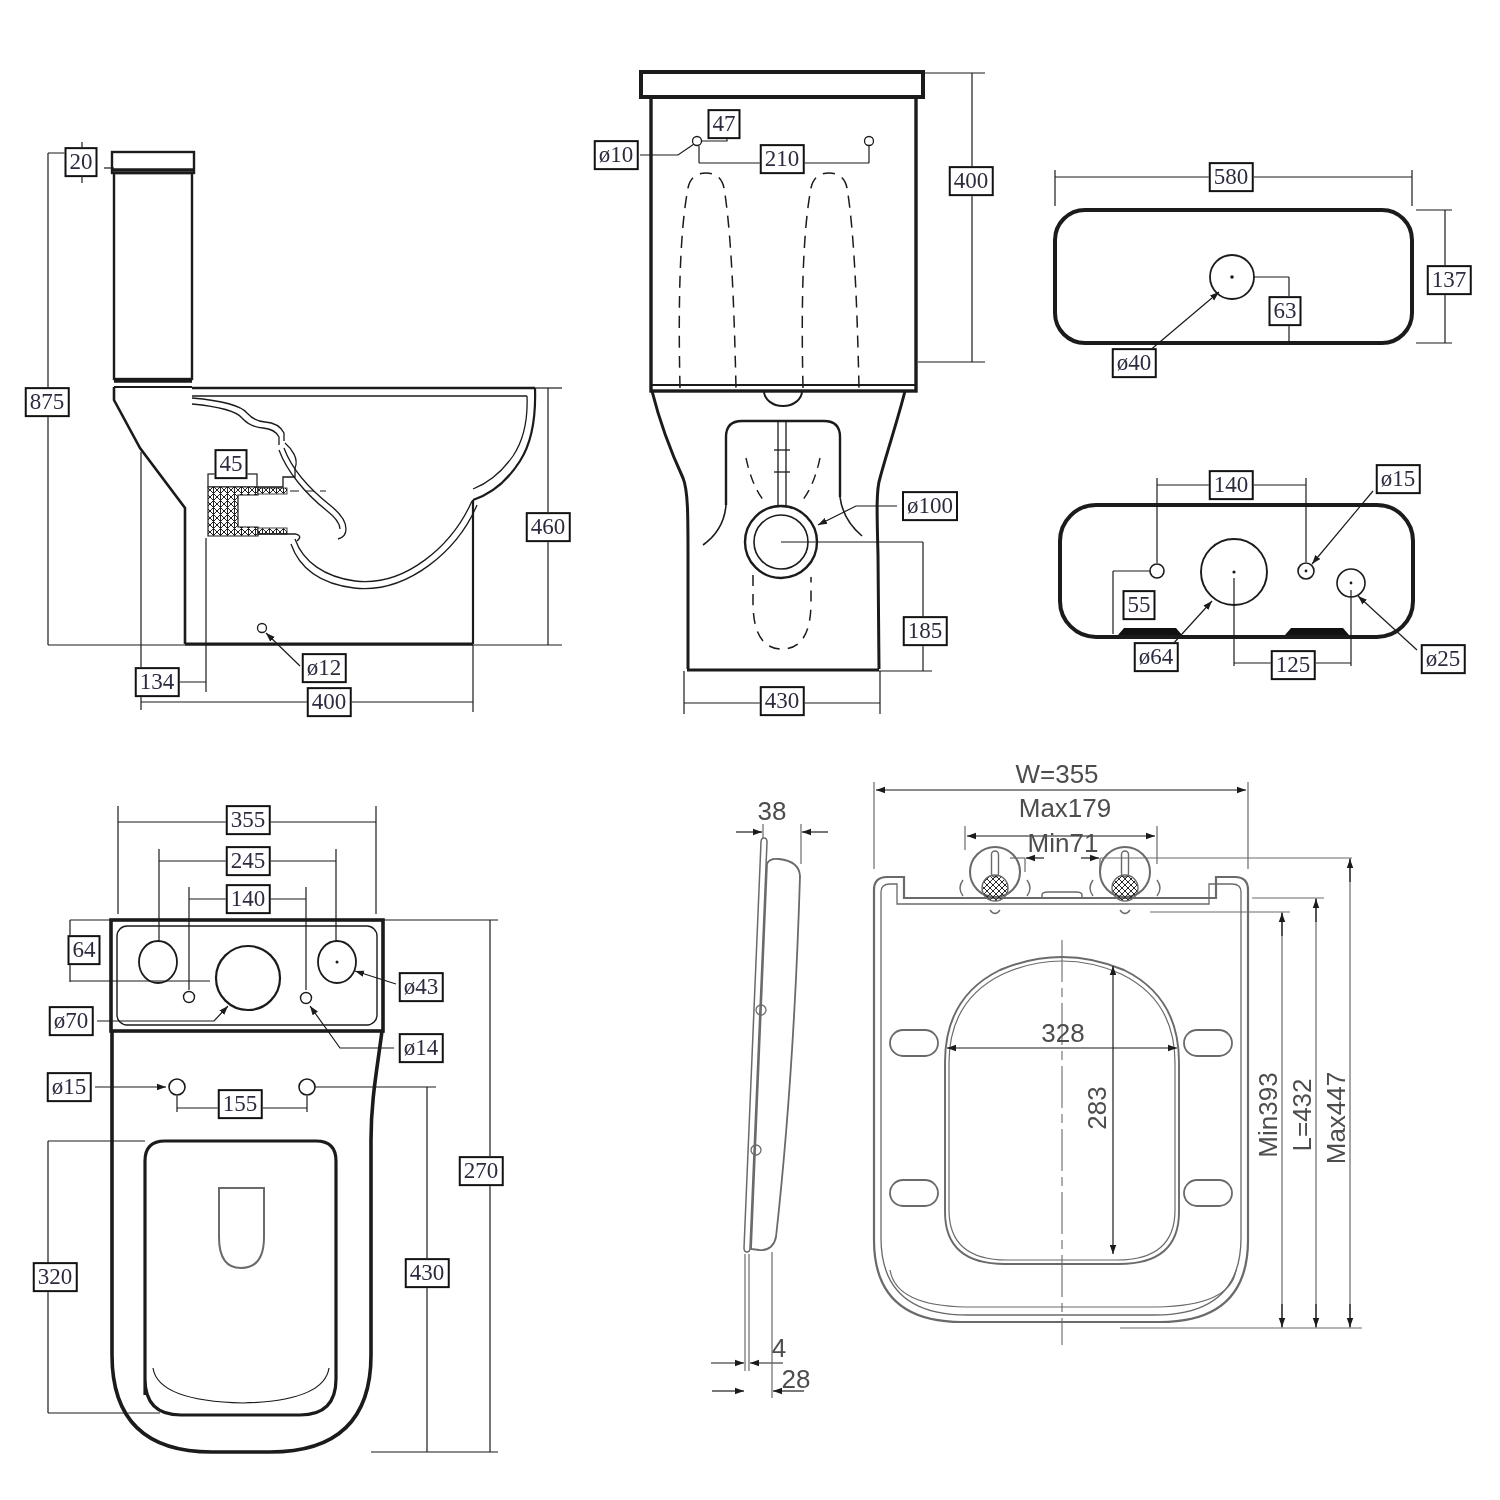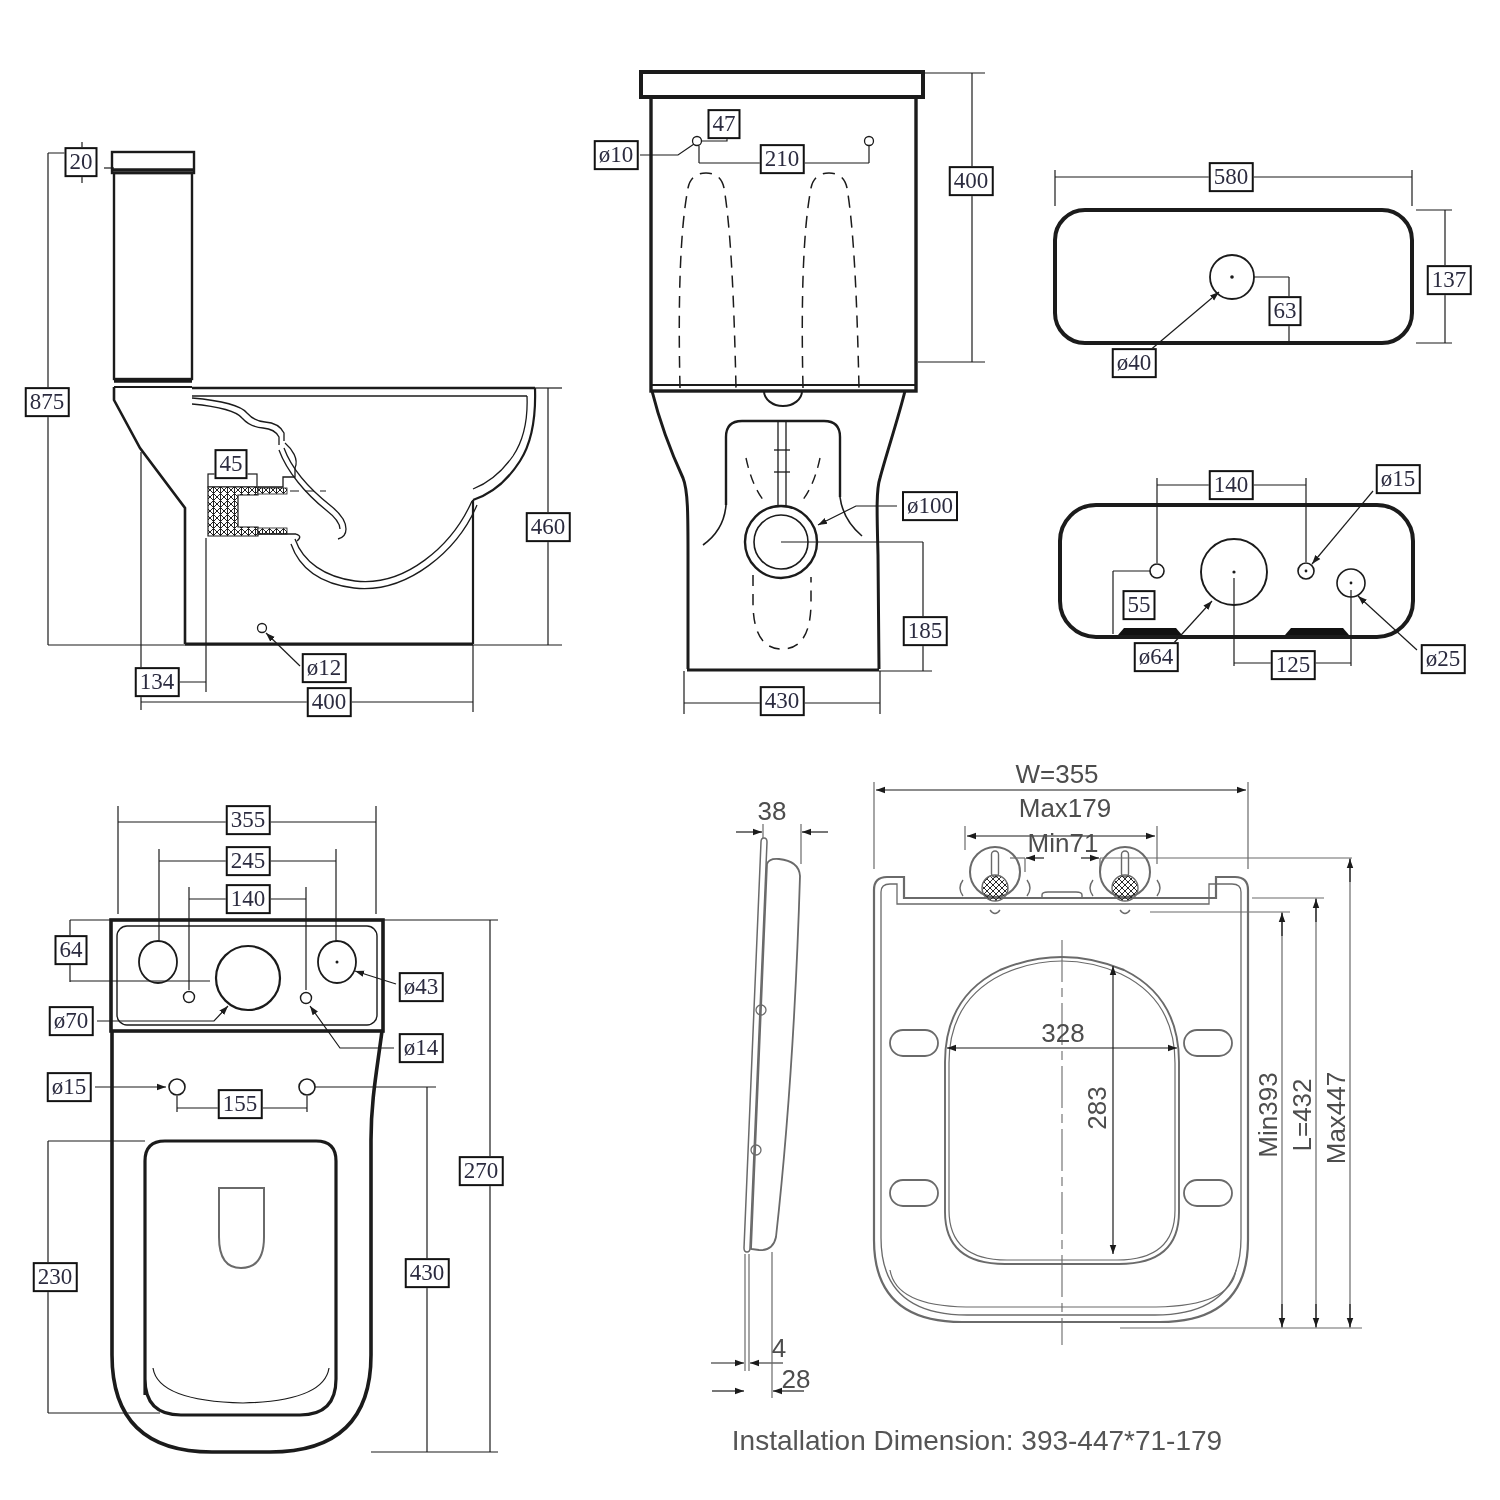--- a/index.html
+++ b/index.html
@@ -312,37 +312,36 @@
 <div class="dlabel" style="left:1231px;top:485px">140</div>
 <div class="dlabel" style="left:1398px;top:479px">ø15</div>
 <div class="dlabel" style="left:1139px;top:605px">55</div>
 <div class="dlabel" style="left:1156px;top:657px">ø64</div>
 <div class="dlabel" style="left:1293px;top:665px">125</div>
 <div class="dlabel" style="left:1443px;top:659px">ø25</div>
 
 <div class="dlabel" style="left:248px;top:820px">355</div>
 <div class="dlabel" style="left:248px;top:861px">245</div>
 <div class="dlabel" style="left:248px;top:899px">140</div>
-<div class="dlabel" style="left:71px;top:950px">64</div>
+<div class="dlabel" style="left:84px;top:950px">64</div>
 <div class="dlabel" style="left:71px;top:1021px">ø70</div>
 <div class="dlabel" style="left:421px;top:987px">ø43</div>
 <div class="dlabel" style="left:421px;top:1048px">ø14</div>
 <div class="dlabel" style="left:69px;top:1087px">ø15</div>
 <div class="dlabel" style="left:240px;top:1104px">155</div>
 <div class="dlabel" style="left:481px;top:1171px">270</div>
 <div class="dlabel" style="left:427px;top:1273px">430</div>
-<div class="dlabel" style="left:55px;top:1277px">230</div>
+<div class="dlabel" style="left:55px;top:1277px">320</div>
 
 <div class="glabel" style="left:772px;top:811px">38</div>
 <div class="glabel" style="left:1057px;top:774px">W=355</div>
 <div class="glabel" style="left:1065px;top:808px">Max179</div>
 <div class="glabel" style="left:1063px;top:843px">Min71</div>
 <div class="glabel" style="left:1063px;top:1033px">328</div>
 <div class="glabel rot" style="left:1097px;top:1108px">283</div>
 <div class="glabel rot" style="left:1268px;top:1115px">Min393</div>
 <div class="glabel rot" style="left:1302px;top:1115px">L=432</div>
 <div class="glabel rot" style="left:1336px;top:1118px">Max447</div>
 <div class="glabel" style="left:779px;top:1348px">4</div>
 <div class="glabel" style="left:796px;top:1379px">28</div>
 
-<div class="caption" style="left:977px;top:1441px">Installation Dimension: 393-447*71-179</div>
 
 </div>
 
 </body></html>

